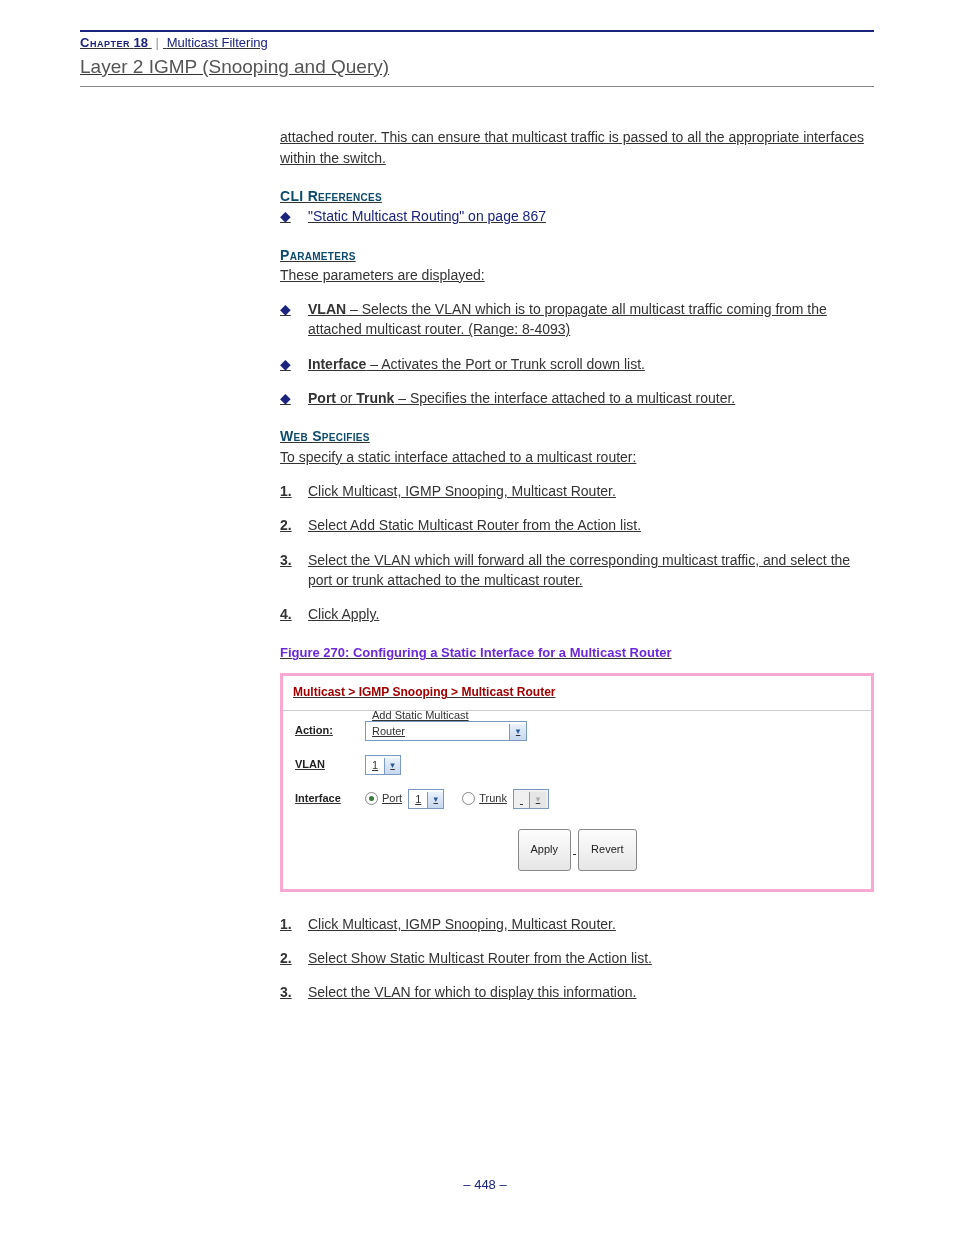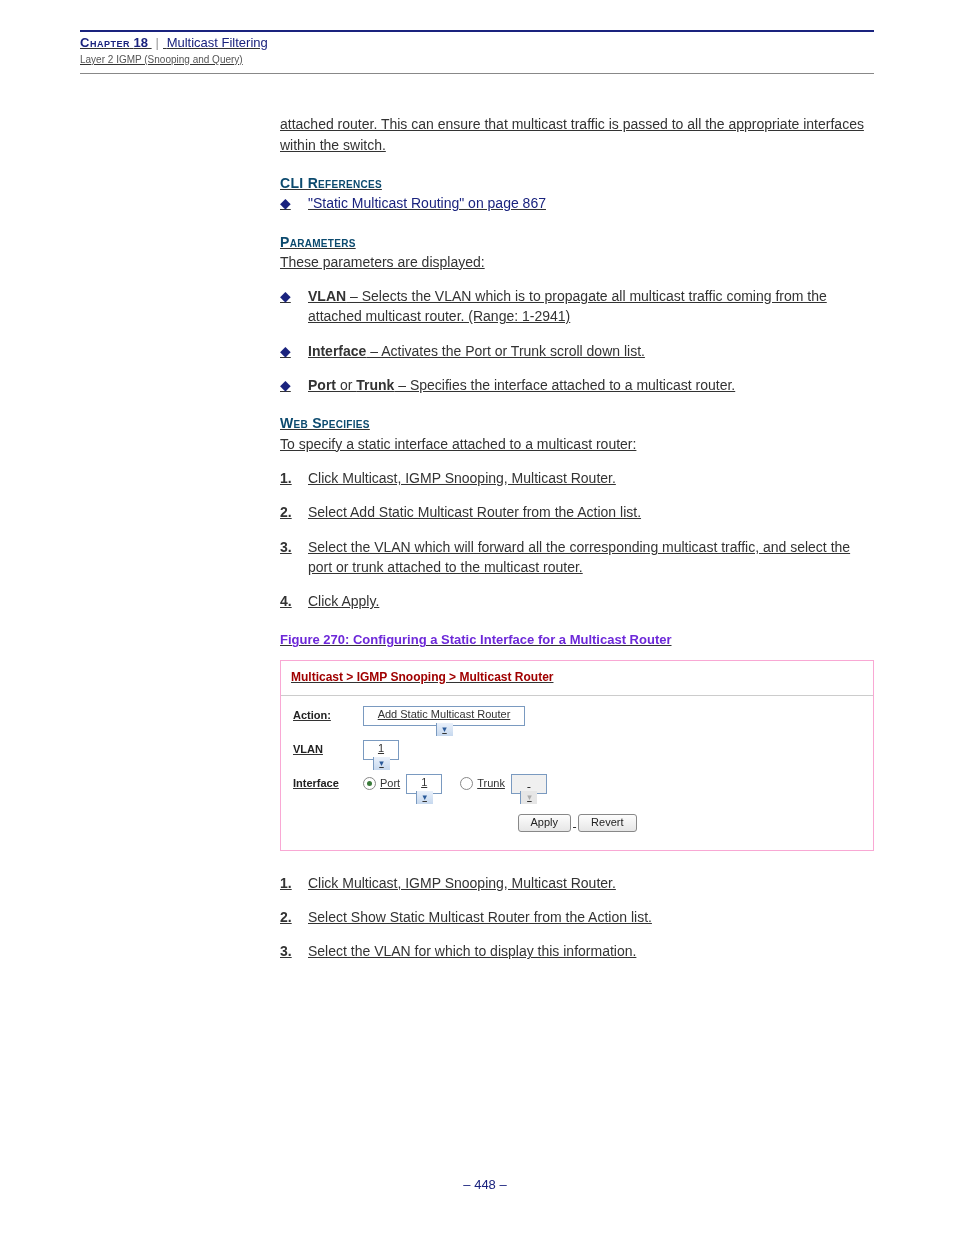--- a/index.html
+++ b/index.html
@@ -42,21 +42,21 @@
   }
   .header-left .sep {
     color: #999;
     margin: 0 4px;
   }
   .header-left .chapter-title {
     color: #1a237e;
   }
   .header-sub {
     color: #555;
-    font-size: 10px;
+    font-size: 19px;
   }
   .header-rule-bottom {
     border-top: 1px solid #888;
     margin-top: 2px;
   }
   .content {
     margin-left: 200px;
     margin-top: 40px;
   }
   .para {
@@ -95,21 +95,21 @@
     flex: 1;
   }
   .figure-caption {
     color: #6d28d9;
     font-weight: bold;
     font-size: 13px;
     margin-top: 20px;
     margin-bottom: 10px;
   }
   .ui-box {
-    border: 1px solid #f9a8d4;
+    border: 3px solid #f9a8d4;
     background: #fff;
     font-family: Arial, sans-serif;
     font-size: 11px;
     color: #333;
   }
   .ui-breadcrumb {
     padding: 8px 10px;
     color: #a00000;
     font-weight: bold;
     border-bottom: 1px solid #ccc;
@@ -126,23 +126,22 @@
   .ui-row .lbl {
     width: 70px;
     font-weight: bold;
     color: #222;
   }
   .ui-select {
     border: 1px solid #7a9ac0;
     background: #fff;
     height: 18px;
     display: inline-flex;
-    align-items: center;
+    align-items: flex-end;
     font-size: 11px;
-    flex-direction: column;
   }
   .ui-select .sel-text {
     padding: 0 6px;
   }
   .ui-select .sel-btn {
     width: 16px;
     height: 16px;
     background: linear-gradient(#eaf1fb,#c6d8ee);
     border-left: 1px solid #7a9ac0;
     display: flex;
@@ -184,21 +183,21 @@
   }
   .ui-buttons {
     text-align: center;
     padding: 6px 0 4px 0;
   }
   .ui-btn {
     display: inline-block;
     border: 1px solid #888;
     border-radius: 3px;
     background: linear-gradient(#fdfdfd,#e6e6e6);
-    padding: 0 12px;
+    padding: 12px 12px;
     font-size: 11px;
     margin: 0 2px;
     color: #222;
   }
   .page-num {
     position: absolute;
     bottom: 40px;
     left: 16px;
     right: 0;
     text-align: center;
@@ -236,21 +235,21 @@
       </div>
     </div>
 
     <div style="margin-top:18px;">
       <div class="section-head">Parameters</div>
       <div style="margin-bottom:14px;">These parameters are displayed:</div>
 
       <div class="bullet-row">
         <div class="bullet-icon">◆</div>
         <div class="bullet-text">
-          <b>VLAN</b><span> – Selects the VLAN which is to propagate all multicast traffic coming from the attached multicast router. (Range: 1-2941)</span>
+          <b>VLAN</b><span> – Selects the VLAN which is to propagate all multicast traffic coming from the attached multicast router. (Range: 8-4093)</span>
         </div>
       </div>
       <div class="bullet-row">
         <div class="bullet-icon">◆</div>
         <div class="bullet-text">
           <b>Interface</b><span> – Activates the Port or Trunk scroll down list.</span>
         </div>
       </div>
       <div class="bullet-row">
         <div class="bullet-icon">◆</div>

